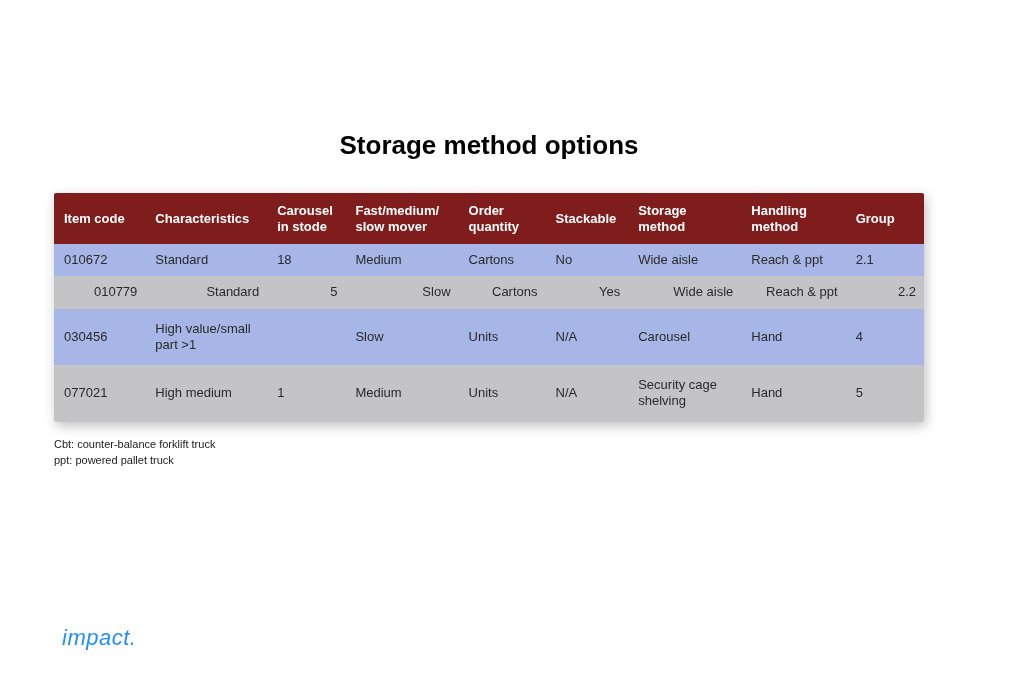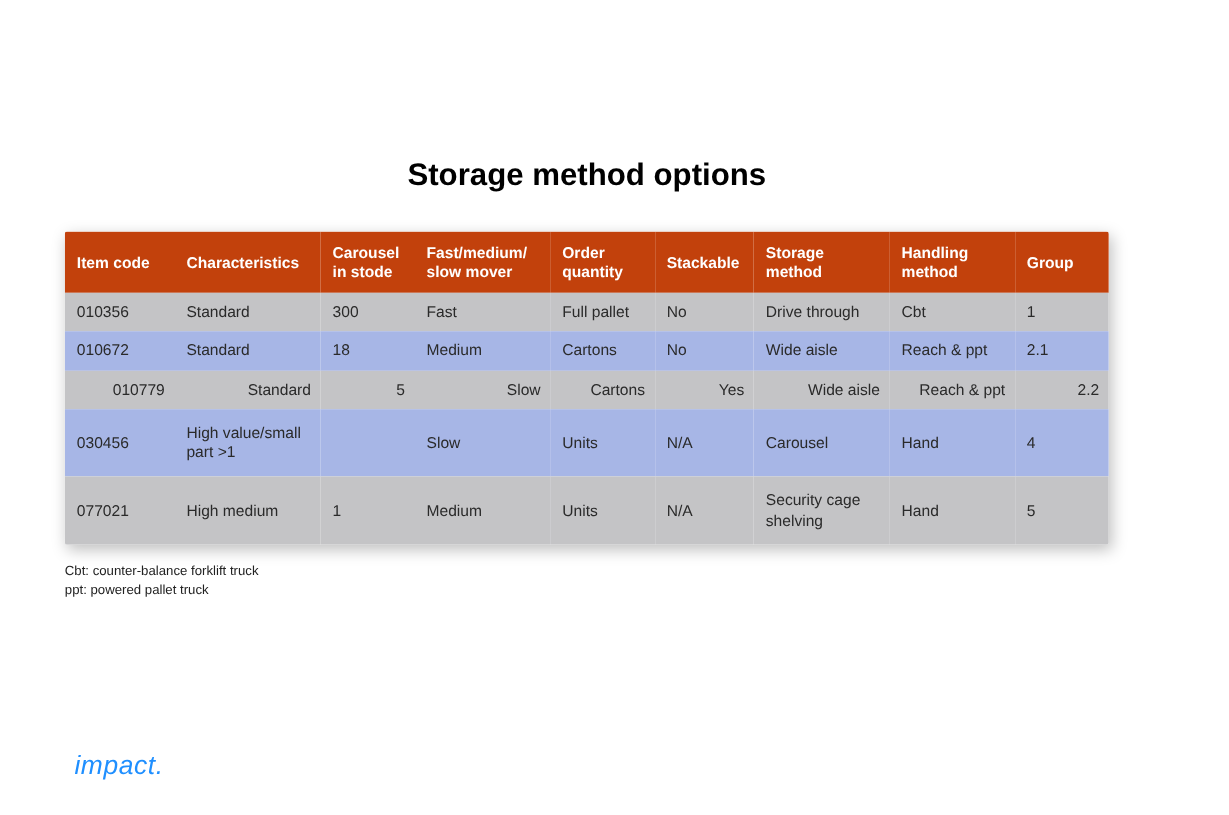--- a/index.html
+++ b/index.html
@@ -28,21 +28,21 @@
       box-shadow: 2px 4px 12px rgba(0,0,0,0.25);
       border-radius: 2px;
       overflow: hidden;
     }
     table {
       width: 100%;
       border-collapse: collapse;
       font-size: 13px;
     }
     thead tr {
-      background: #c2410c;
+      background: #7f1d1d;
     }
     thead th {
       color: #ffffff;
       font-weight: 700;
       text-align: left;
       padding: 10px 8px 10px 10px;
       line-height: 1.2;
       vertical-align: middle;
     }
     tbody td {
@@ -104,31 +104,20 @@
           <th class="c2">Carousel in stode</th>
           <th class="c3">Fast/medium/ slow mover</th>
           <th class="c4">Order quantity</th>
           <th class="c5">Stackable</th>
           <th class="c6">Storage method</th>
           <th class="c7">Handling method</th>
           <th class="c8">Group</th>
         </tr>
       </thead>
       <tbody>
-        <tr class="r0">
-          <td>010356</td>
-          <td>Standard</td>
-          <td>300</td>
-          <td>Fast</td>
-          <td>Full pallet</td>
-          <td>No</td>
-          <td>Drive through</td>
-          <td>Cbt</td>
-          <td>1</td>
-        </tr>
         <tr class="r1">
           <td>010672</td>
           <td>Standard</td>
           <td>18</td>
           <td>Medium</td>
           <td>Cartons</td>
           <td>No</td>
           <td>Wide aisle</td>
           <td>Reach &amp; ppt</td>
           <td>2.1</td>

